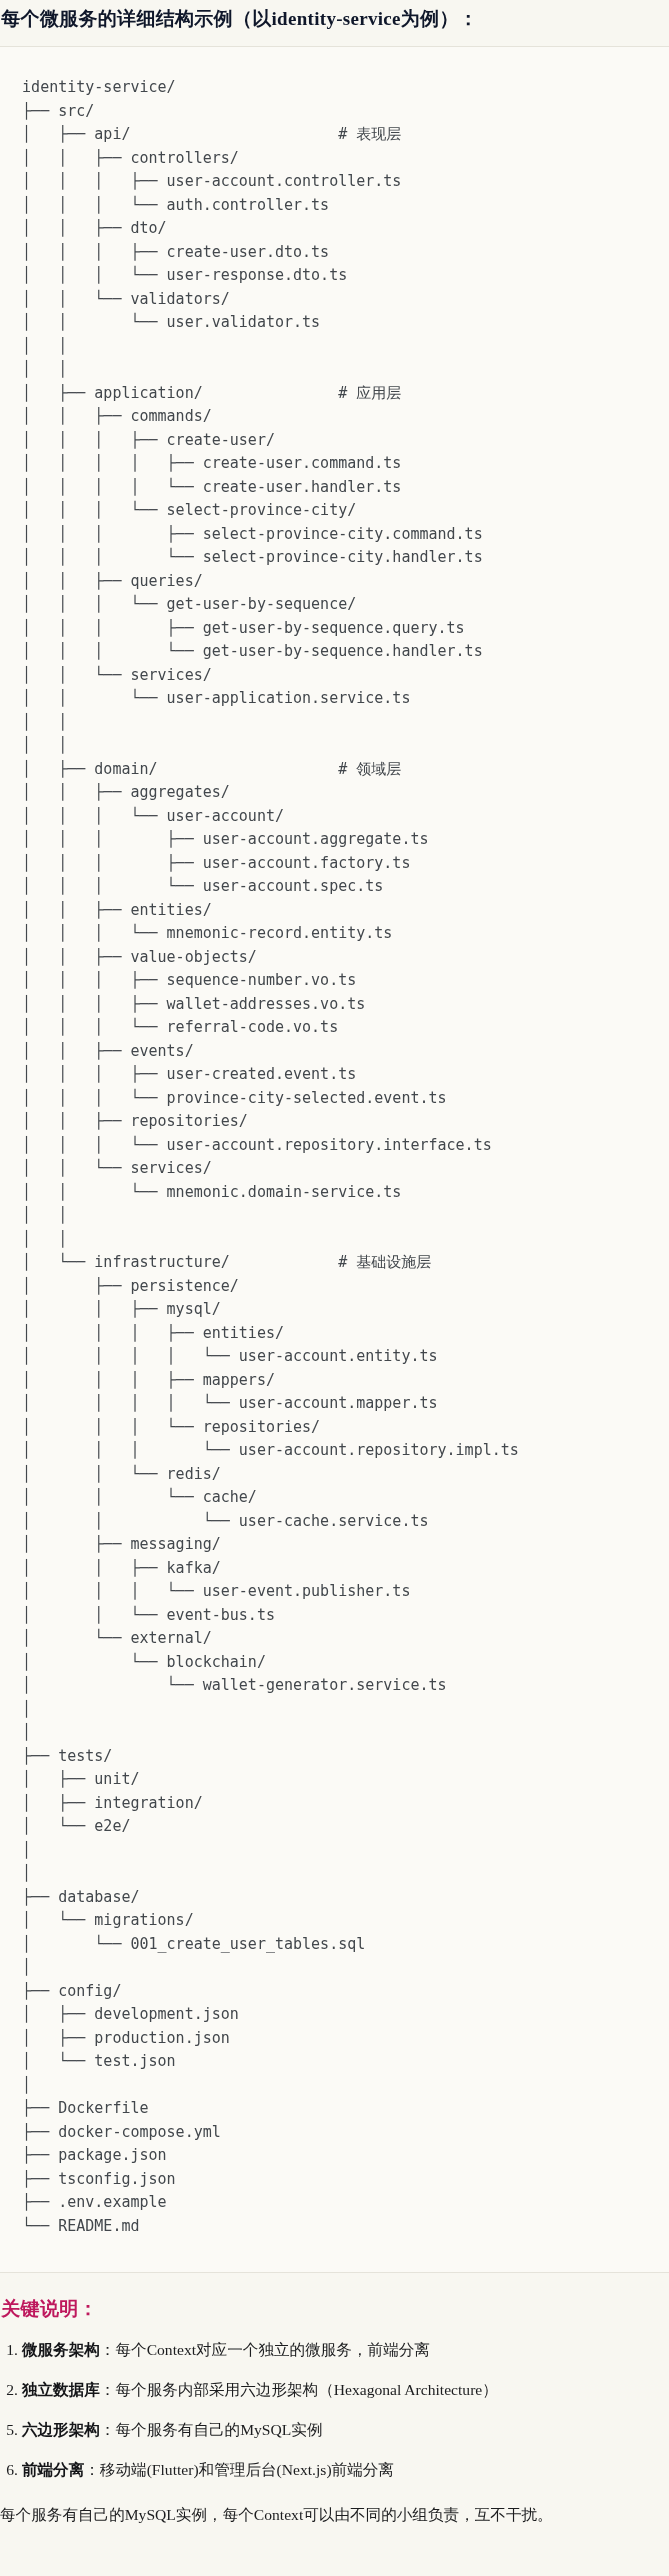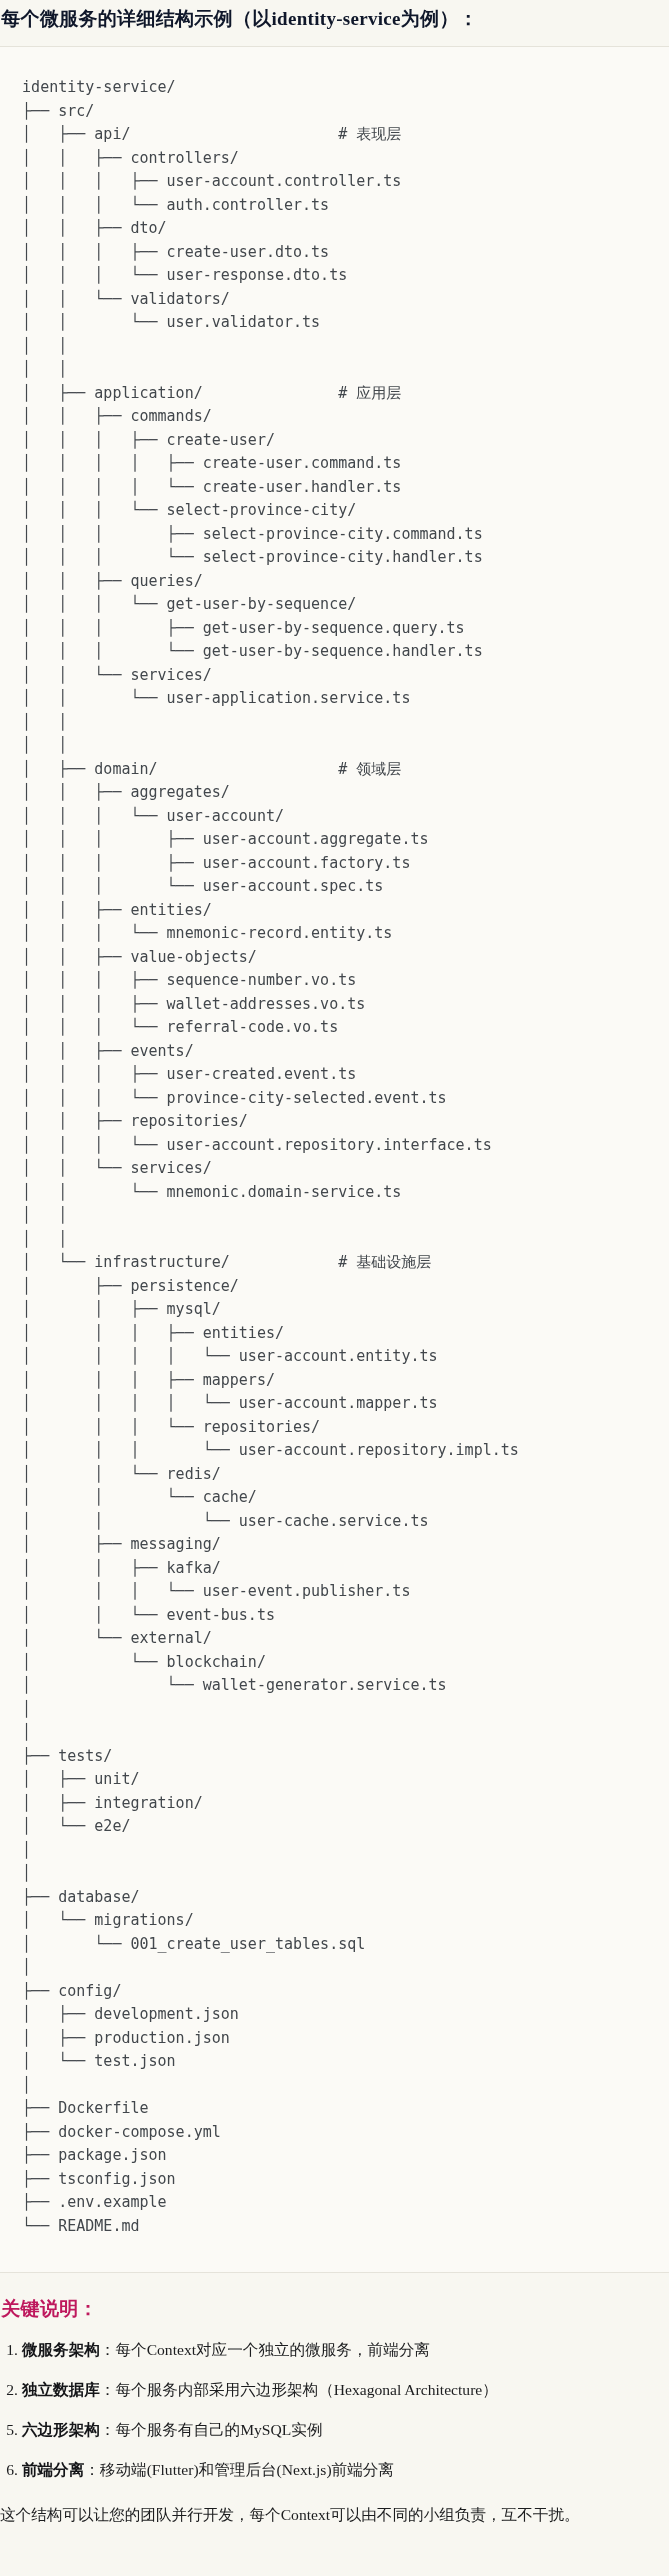--- a/index.html
+++ b/index.html
@@ -181,17 +181,17 @@
   </div>
 
   <div class="notes">
     <h3 class="notes-heading">关键说明：</h3>
     <ol class="notes-list">
       <li class="note-item"><span class="note-num">1. </span><strong class="note-label">微服务架构</strong><span class="note-colon">：</span><span class="note-text">每个Context对应一个独立的微服务，前端分离</span></li>
       <li class="note-item"><span class="note-num">2. </span><strong class="note-label">独立数据库</strong><span class="note-colon">：</span><span class="note-text">每个服务内部采用六边形架构（Hexagonal Architecture）</span></li>
       <li class="note-item"><span class="note-num">5. </span><strong class="note-label">六边形架构</strong><span class="note-colon">：</span><span class="note-text">每个服务有自己的MySQL实例</span></li>
       <li class="note-item"><span class="note-num">6. </span><strong class="note-label">前端分离</strong><span class="note-colon">：</span><span class="note-text">移动端(Flutter)和管理后台(Next.js)前端分离</span></li>
     </ol>
-    <p class="closing">这个结构可以让您的团队并行开发，每个Context可以由不同的小组负责，互不干扰。</p>
+    <p class="closing">每个服务有自己的MySQL实例，每个Context可以由不同的小组负责，互不干扰。</p>
   </div>
 
 </div>
 
 
 </body></html>

